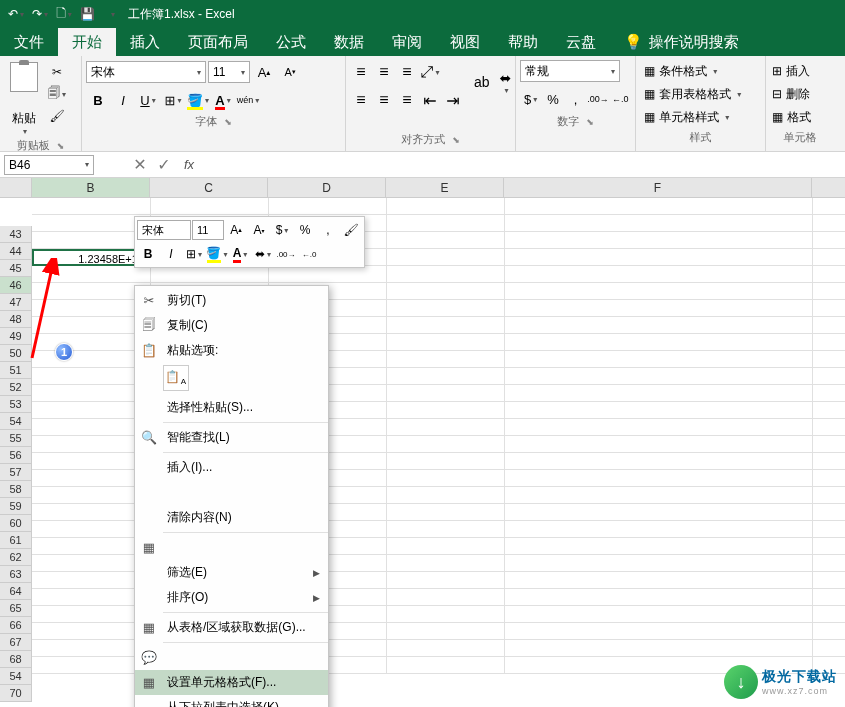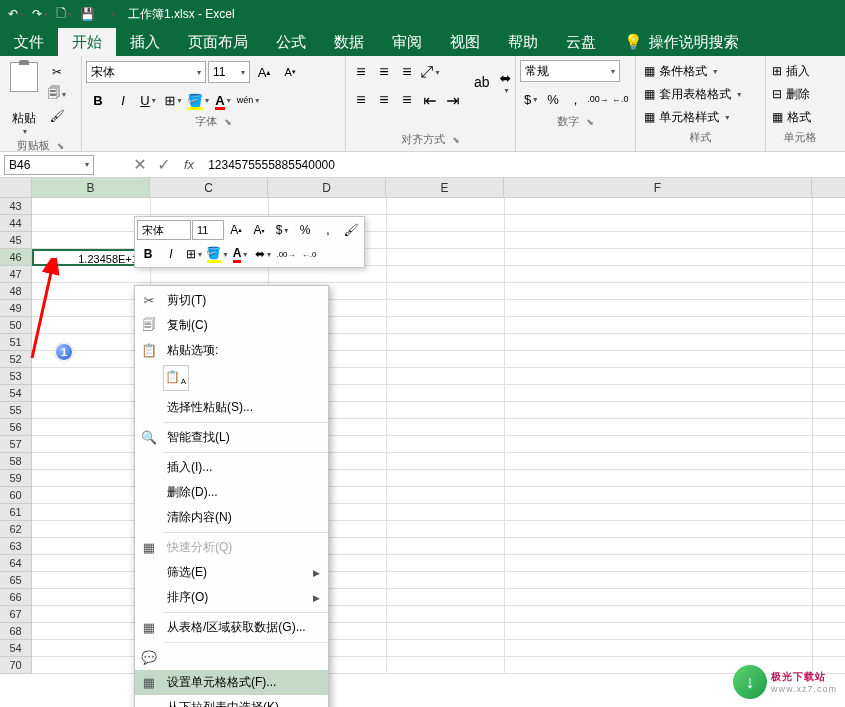--- a/index.html
+++ b/index.html
@@ -63,21 +63,21 @@
 .formula-input { flex: 1; border: none; font-size: 12px; padding: 0 6px; height: 20px; outline: none; }
 
 .grid-area { position: relative; height: calc(707px - 28px - 28px - 96px - 26px); overflow: hidden; }
 .col-headers { display: flex; height: 20px; background: #e6e6e6; border-bottom: 1px solid #ccc; }
 .select-all { width: 32px; border-right: 1px solid #ccc; background: #e6e6e6; }
 .col-header { border-right: 1px solid #ccc; text-align: center; font-size: 12px; color: #333; line-height: 20px; background: #e6e6e6; }
 .col-header.selected { background: #cae0cd; }
 .col-B { width: 118px; } .col-C { width: 118px; } .col-D { width: 118px; } .col-E { width: 118px; } .col-F { width: 308px; }
 
 .grid-body { display: flex; }
-.row-headers { width: 32px; }
+.row-headers { width: 32px; margin-top: 28px; }
 .row-header { height: 17px; border-bottom: 1px solid #ccc; border-right: 1px solid #ccc; background: #e6e6e6; text-align: center; font-size: 11px; color: #333; line-height: 17px; }
 .row-header.selected { background: #cae0cd; }
 .cells { flex: 1; position: relative; }
 .cell-row-line { position: absolute; left: 0; right: 0; border-bottom: 1px solid #e0e0e0; height: 17px; }
 .cell-col-line { position: absolute; top: 0; bottom: 0; border-right: 1px solid #e0e0e0; }
 
 .selected-cell { position: absolute; border: 2px solid #1f7246; background: #fff; font-size: 11px; text-align: right; padding: 1px 3px; line-height: 14px; }
 .selected-cell::after { content: ""; position: absolute; right: -3px; bottom: -3px; width: 6px; height: 6px; background: #1f7246; }
 
 .red-arrow { position: absolute; pointer-events: none; }
@@ -95,21 +95,21 @@
 .menu-icon { width: 20px; height: 20px; display: flex; align-items: center; justify-content: center; font-size: 13px; color: #555; }
 .menu-label { flex: 1; }
 .menu-arrow { font-size: 9px; color: #555; }
 .menu-sep { height: 1px; background: #e0e0e0; margin: 2px 0 2px 28px; }
 .paste-options-row { display: flex; padding: 2px 0 4px 28px; gap: 4px; }
 .paste-opt { width: 26px; height: 26px; border: 1px solid #ccc; display: flex; align-items: center; justify-content: center; cursor: pointer; background: #fff; }
 
 .watermark { position: absolute; right: 8px; bottom: 8px; display: flex; align-items: center; gap: 4px; }
 .wm-icon { width: 34px; height: 34px; background: linear-gradient(135deg, #5ad46c, #1f9c4c); border-radius: 50%; position: relative; }
 .wm-icon::after { content: "↓"; position: absolute; inset: 0; display: flex; align-items: center; justify-content: center; color: #fff; font-size: 18px; }
-.wm-text { font-size: 10px; color: #be185d; font-weight: bold; letter-spacing: 1px; }
+.wm-text { font-size: 14px; color: #0369a1; font-weight: bold; letter-spacing: 1px; }
 .wm-sub { font-size: 9px; color: #999; letter-spacing: 1px; }
 
 .dropdown-arrow { font-size: 8px; color: #555; margin-left: 2px; }
 .launcher { font-size: 9px; color: #888; cursor: pointer; }
 </style>
 </head>
 <body>
 
 <div class="title-bar">
   <div class="qat">
@@ -307,21 +307,20 @@
 
 <div class="formula-bar">
   <div class="name-box">
       <span>B46</span>
       <span class="dropdown-arrow">▾</span>
     </div>
   <div style="width:30px"></div>
   <div class="fb-btn">✕</div>
   <div class="fb-btn">✓</div>
   <div class="fx-label">fx</div>
-  <input class="formula-input" value="1234575555885540000" style="">
 </div>
 
 <div class="grid-area">
   <div class="col-headers">
     <div class="select-all"></div>
     <div class="col-header col-B selected">B</div>
     <div class="col-header col-C">C</div>
     <div class="col-header col-D">D</div>
     <div class="col-header col-E">E</div>
     <div class="col-header col-F">F</div>
@@ -482,30 +481,28 @@
         <span class="menu-icon">🔍</span>
         <span class="menu-label">智能查找(L)</span>
       </div>
     <div class="menu-sep"></div>
     <div class="menu-item">
         <span class="menu-icon"></span>
         <span class="menu-label">插入(I)...</span>
       </div>
     <div class="menu-item">
         <span class="menu-icon"></span>
-        <span class="menu-label">删除(D)...</span>
       </div>
     <div class="menu-item">
         <span class="menu-icon"></span>
         <span class="menu-label">清除内容(N)</span>
       </div>
     <div class="menu-sep"></div>
     <div class="menu-item disabled">
         <span class="menu-icon">▦</span>
-        <span class="menu-label">快速分析(Q)</span>
       </div>
     <div class="menu-item">
         <span class="menu-icon"></span>
         <span class="menu-label">筛选(E)</span>
         <span class="menu-arrow">▶</span>
       </div>
     <div class="menu-item">
         <span class="menu-icon"></span>
         <span class="menu-label">排序(O)</span>
         <span class="menu-arrow">▶</span>

